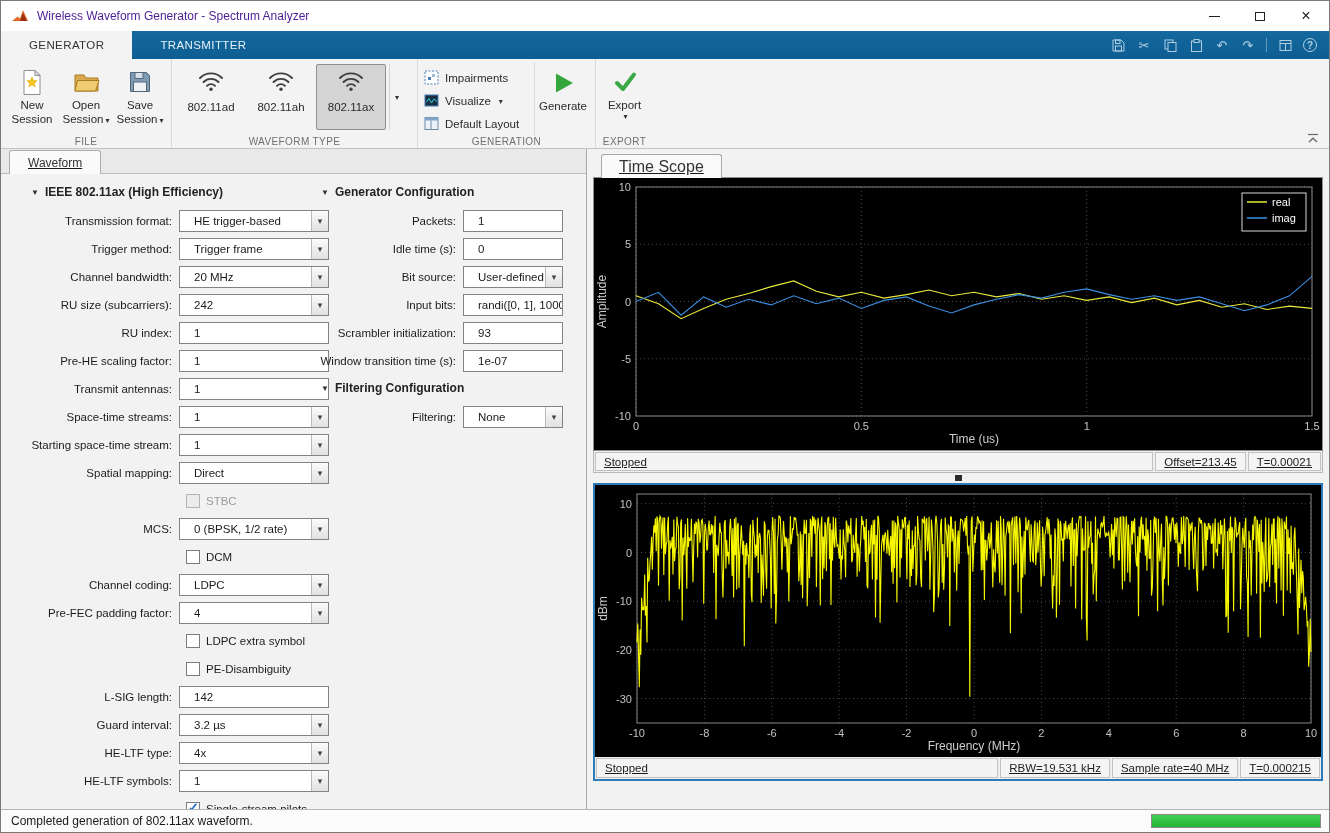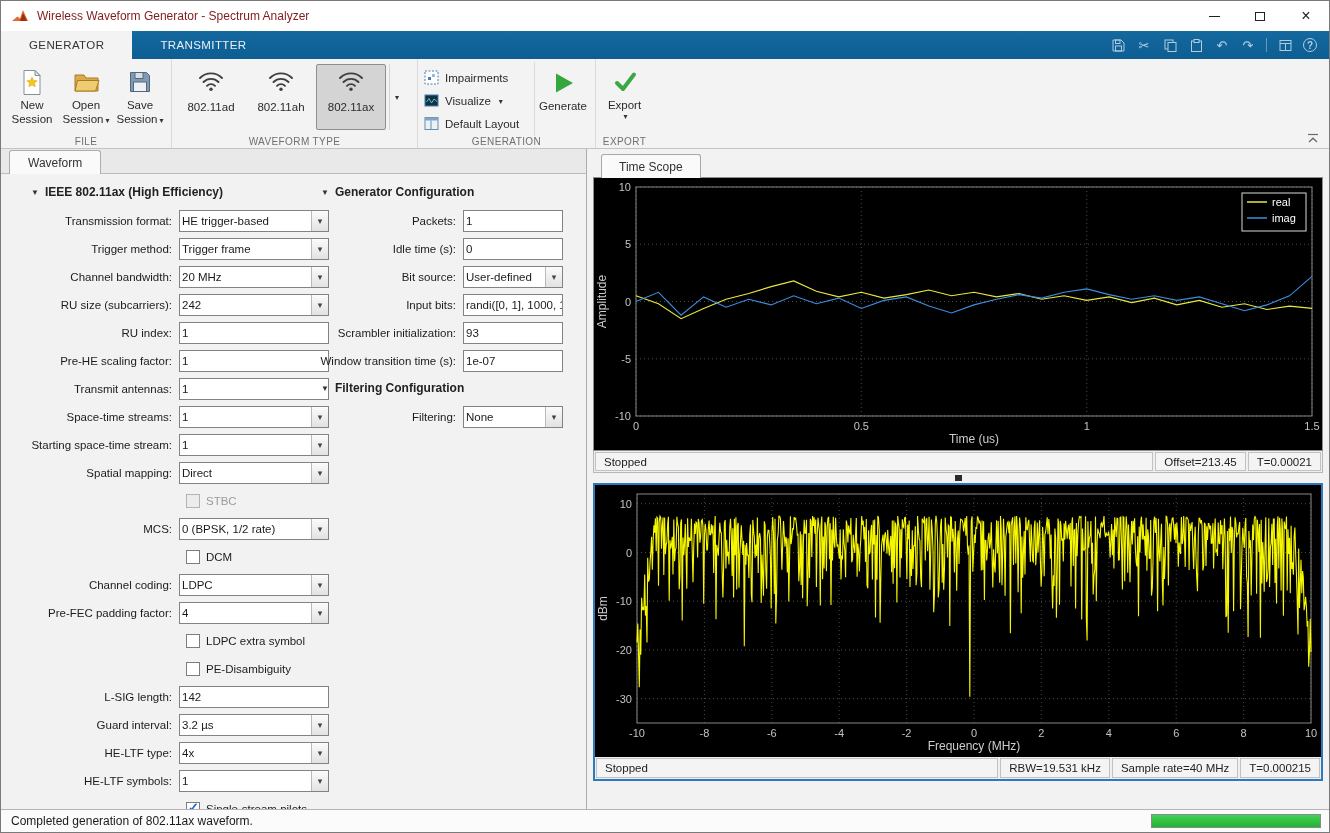--- a/index.html
+++ b/index.html
@@ -3,21 +3,21 @@
 <meta charset="utf-8">
 <style>
   * { margin:0; padding:0; box-sizing:border-box; cursor:default; }
   html,body { width:1330px; height:833px; overflow:hidden; }
   body { font-family:"Liberation Sans", sans-serif; font-size:12px; color:#1a1a1a; background:#fff; }
   .app { width:1330px; height:833px; display:flex; flex-direction:column; border:1px solid #7a7a7a; background:#fff; }
 
   
   .titlebar { height:30px; flex:0 0 auto; background:#fff; display:flex; align-items:center; padding-left:10px; }
   .app-icon { width:18px; height:18px; margin-right:8px; display:flex; }
-  .title-text { font-size:12px; color:#7f1d1d; }
+  .title-text { font-size:12px; color:#4c1d95; }
   .win-controls { margin-left:auto; display:flex; height:100%; }
   .win-btn { width:46px; height:100%; display:flex; align-items:center; justify-content:center; color:#222; }
   .min-glyph { width:11px; height:1px; background:#222; }
   .max-glyph { width:10px; height:9px; border:1px solid #222; }
   .close-glyph { font-size:16px; line-height:1; }
 
   
   .tabbar { height:28px; flex:0 0 auto; background:linear-gradient(#14699f,#0d5d92); display:flex; position:relative; }
   .ts-tab { height:100%; display:flex; align-items:center; padding:0 28px; color:#e8f1f8; font-size:11.5px; letter-spacing:.4px; }
   .ts-tab.active { background:#f3f3f3; color:#333; }
@@ -39,52 +39,52 @@
   .wf-btn { width:70px; height:66px; margin-top:2px; display:flex; flex-direction:column; align-items:center; padding-top:5px; border:1px solid transparent; border-radius:2px; }
   .wf-btn .blabel { font-size:11.5px; color:#2b2b2b; margin-top:6px; }
   .wf-btn.selected { background:#d4d4d4; border:1px solid #8f8f8f; }
   .wf-dd { width:15px; height:66px; margin-top:2px; margin-left:3px; border-left:1px solid #d5d5d5; display:flex; align-items:center; justify-content:center; font-size:8px; color:#333; }
   .gen-col { display:flex; flex-direction:column; gap:3px; padding:6px 4px 0 2px; width:112px; }
   .gen-row { display:flex; align-items:center; gap:6px; height:20px; font-size:11.5px; color:#2b2b2b; white-space:nowrap; }
   .gen-generate { border-left:1px solid #dadada; height:74px; display:flex; align-items:center; }
   .collapse-btn { position:absolute; right:9px; bottom:4px; width:14px; height:11px; display:flex; }
 
   
-  .main { flex:1; display:flex; min-height:0; }
+  .main { flex:1; display:flex; min-height:0;text-decoration:underline; }
 
   
   .left-panel { width:586px; flex:0 0 auto; border-right:1px solid #ababab; display:flex; flex-direction:column; background:#f2f2f2; }
   .panel-tabs { height:25px; flex:0 0 auto; background:#e9e9e9; border-bottom:1px solid #bdbdbd; display:flex; align-items:flex-end; padding-left:8px; }
   .ptab { height:24px; background:#fafafa; border:1px solid #adadad; border-bottom:none; border-radius:3px 3px 0 0; padding:0 18px; display:flex; align-items:center; font-size:12px; color:#333; position:relative; top:1px; }
   .panel-body { flex:1; position:relative; overflow:hidden; }
   .col1 { position:absolute; left:4px; top:8px; width:312px;margin-left:24px; }
   .col2 { position:absolute; left:318px; top:8px; width:256px; }
   .sect-head { font-size:12px; font-weight:bold; color:#222; height:20px; margin:0 0 8px 2px; display:flex; align-items:center; white-space:nowrap; }
   .sect-head::before { content:"\25BC"; font-size:8px; margin-right:6px; color:#333; }
   .sect-head.gap { margin-top:6px; }
   .field-row { display:flex; align-items:center; height:22px; margin-bottom:6px; }
   .field-label { width:150px; flex:0 0 auto; text-align:right; padding-right:7px; font-size:11.5px; color:#1c1c1c; white-space:nowrap; }
   .col2 .field-label { width:144px; }
-  .ctl { height:22px; background:#fff; border:1px solid #838383; display:flex; align-items:center; position:relative; font-size:11.5px; padding-left:2px; overflow:hidden; }
+  .ctl { height:22px; background:#fff; border:1px solid #838383; display:flex; align-items:center; position:relative; font-size:11.5px; padding-left:14px; overflow:hidden; }
   .col1 .ctl { width:150px; }
   .col2 .ctl { width:100px; }
   .ctl-value { white-space:nowrap; overflow:hidden; }
   .ctl.select { padding-right:17px; }
   .ctl.select::after { content:"\25BE"; position:absolute; right:0; top:0; bottom:0; width:16px; display:flex; align-items:center; justify-content:center; font-size:9px; color:#444; background:linear-gradient(#fbfbfb,#e2e2e2); border-left:1px solid #b9b9b9; }
   .checkbox-row { padding-left:157px; }
   .checkbox { width:14px; height:14px; flex:0 0 auto; border:1px solid #7d7d7d; background:#fff; margin-right:6px; position:relative; }
   .checkbox.checked::after { content:"\2713"; position:absolute; left:1px; top:-3px; font-size:13px; font-weight:bold; color:#1e69c8; }
   .checkbox.disabled { background:#ececec; border-color:#b3b3b3; }
   .cb-label { font-size:11.5px; color:#1c1c1c; white-space:nowrap; }
   .cb-label.disabled { color:#9b9b9b;text-align:center; }
 
   
   .right-panel { flex:1; min-width:0; background:#f2f2f2; padding:4px 6px 0 6px; display:flex; flex-direction:column; overflow:hidden; }
   .scope-tabs { height:24px; flex:0 0 auto; display:flex; padding-left:8px; }
-  .scope-tab { height:24px; background:#fafafa; border:1px solid #a8a8a8; border-bottom:none; border-radius:3px 3px 0 0; padding:0 17px; font-size:12px; color:#333; display:flex; align-items:center; position:relative; top:1px; z-index:2; }
+  .scope-tab { height:24px; background:#fafafa; border:1px solid #a8a8a8; border-bottom:none; border-radius:3px 3px 0 0; padding:0 17px; font-size:16px; color:#333; display:flex; align-items:center; position:relative; top:1px; z-index:2; }
   .scope-widget { background:#000; position:relative; overflow:hidden; }
   .time-block .scope-widget { height:274px; border:1px solid #8e8e8e; }
   .scope-status { height:22px; background:#efefef; display:flex; align-items:stretch; padding:1px; gap:2px; }
   .time-block .scope-status { border:1px solid #b7b7b7; border-top:none; }
   .seg { border:1px solid #c2c2c2; background:#f4f4f4; display:flex; align-items:center; padding:0 8px; font-size:11.5px; color:#222; white-space:nowrap; }
   .seg.grow { flex:1; }
   .splitter { height:10px; flex:0 0 auto; position:relative; }
   .splitter::after { content:""; position:absolute; left:50%; top:2px; width:7px; height:6px; margin-left:-3px; background:#2b2b2b; }
   .spectrum-frame { border:2px solid #2e79ba; }
   .spectrum-frame .scope-widget { height:272px; }

